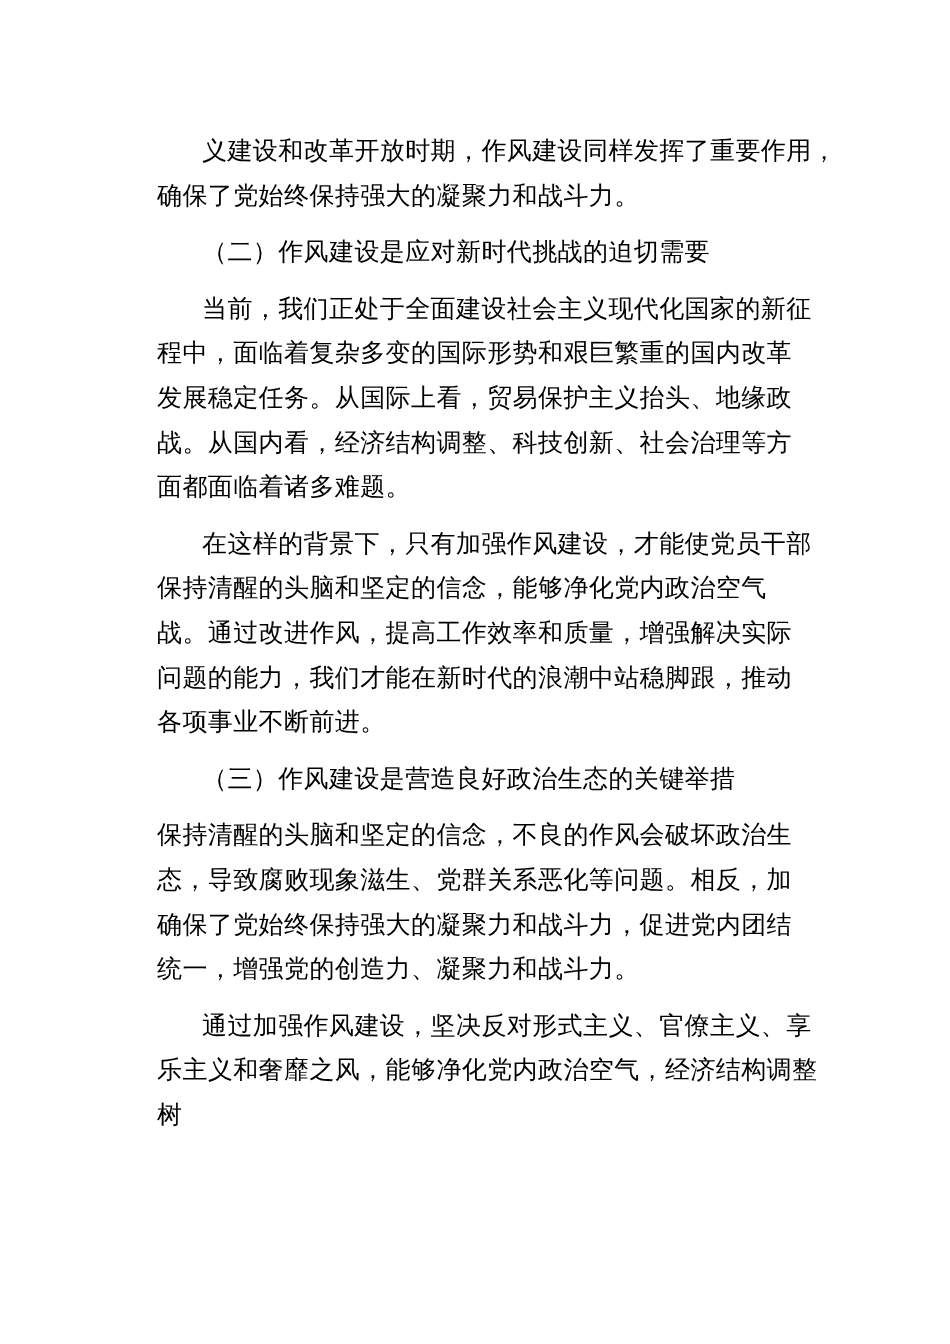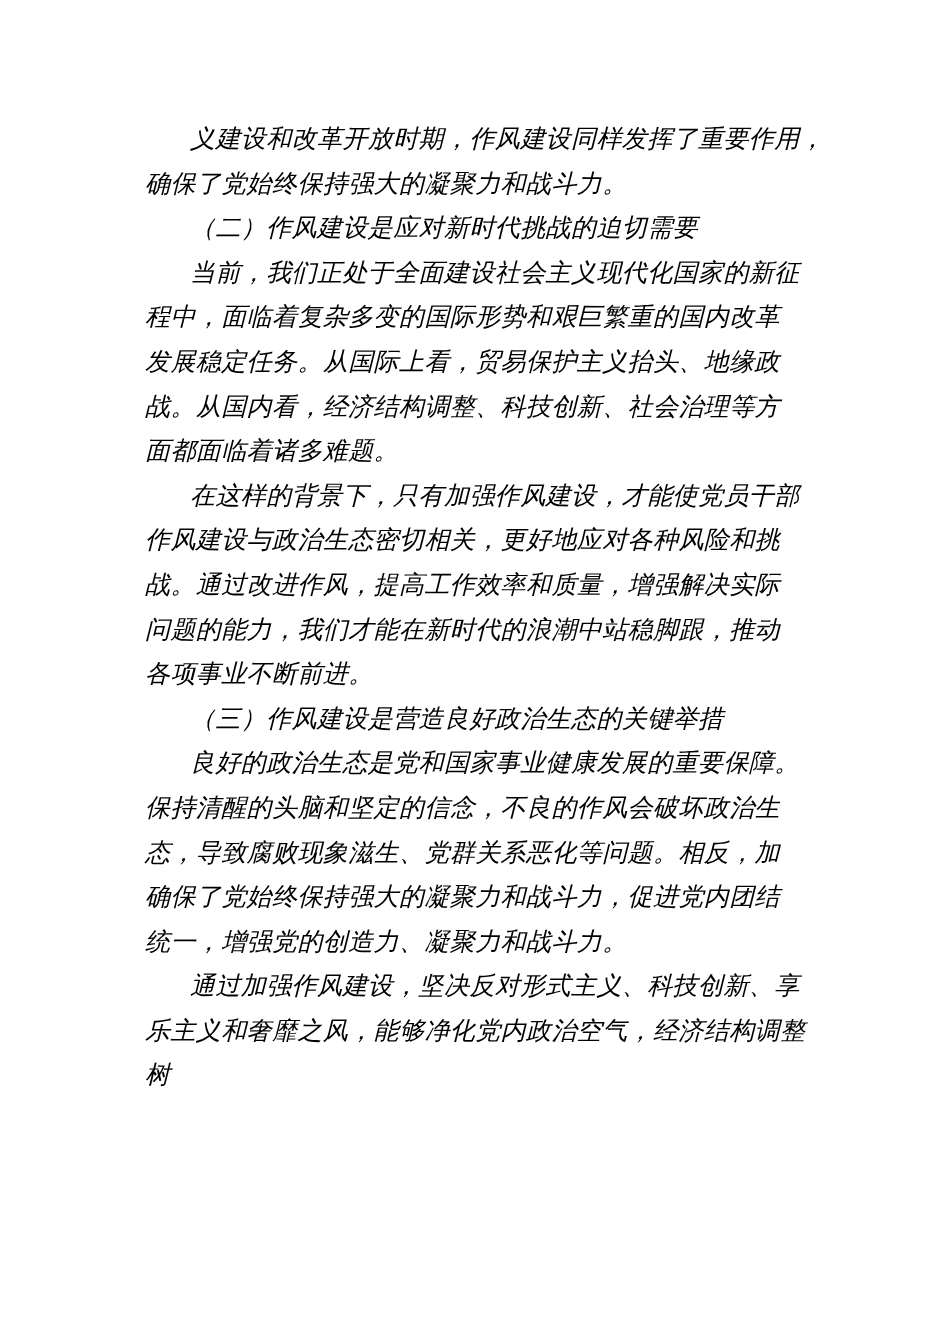--- a/index.html
+++ b/index.html
@@ -17,26 +17,25 @@
     position: absolute;
     left: 145px;
     top: 117px;
     width: 680px;
     font-family: "DejaVu Sans", "Liberation Sans", sans-serif;
     font-size: 25px;
     line-height: 44.6px;
     color: #000000;
   }
   .para {
-    margin: 0;
+    margin: 12px;
     padding: 0;
     text-align: justify;
     text-justify: inter-character;
     letter-spacing: 0.4px;
-    font-style: italic;
   }
   .line {
     display: block;
     white-space: nowrap;
     height: 44.6px;
   }
   .line.first {
     padding-left: 45px;
   }
   .heading .line.first {
@@ -60,37 +59,36 @@
   <div class="para">
     <span class="line first">当前，我们正处于全面建设社会主义现代化国家的新征</span>
     <span class="line">程中，面临着复杂多变的国际形势和艰巨繁重的国内改革</span>
     <span class="line">发展稳定任务。从国际上看，贸易保护主义抬头、地缘政</span>
     <span class="line">战。从国内看，经济结构调整、科技创新、社会治理等方</span>
     <span class="line">面都面临着诸多难题。</span>
   </div>
 
   <div class="para">
     <span class="line first">在这样的背景下，只有加强作风建设，才能使党员干部</span>
-    <span class="line">作风建设与政治生态密切相关，更好地应对各种风险和挑</span>
+    <span class="line">保持清醒的头脑和坚定的信念，能够净化党内政治空气</span>
     <span class="line">战。通过改进作风，提高工作效率和质量，增强解决实际</span>
     <span class="line">问题的能力，我们才能在新时代的浪潮中站稳脚跟，推动</span>
     <span class="line">各项事业不断前进。</span>
   </div>
 
   <div class="para heading">
     <span class="line first">（三）作风建设是营造良好政治生态的关键举措</span>
   </div>
 
   <div class="para">
-    <span class="line first">良好的政治生态是党和国家事业健康发展的重要保障。</span>
     <span class="line">保持清醒的头脑和坚定的信念，不良的作风会破坏政治生</span>
     <span class="line">态，导致腐败现象滋生、党群关系恶化等问题。相反，加</span>
     <span class="line">确保了党始终保持强大的凝聚力和战斗力，促进党内团结</span>
     <span class="line">统一，增强党的创造力、凝聚力和战斗力。</span>
   </div>
 
   <div class="para">
-    <span class="line first">通过加强作风建设，坚决反对形式主义、科技创新、享</span>
+    <span class="line first">通过加强作风建设，坚决反对形式主义、官僚主义、享</span>
     <span class="line">乐主义和奢靡之风，能够净化党内政治空气，经济结构调整</span>
     <span class="line">树</span>
   </div>
 
 </div>
 
 </body></html>

